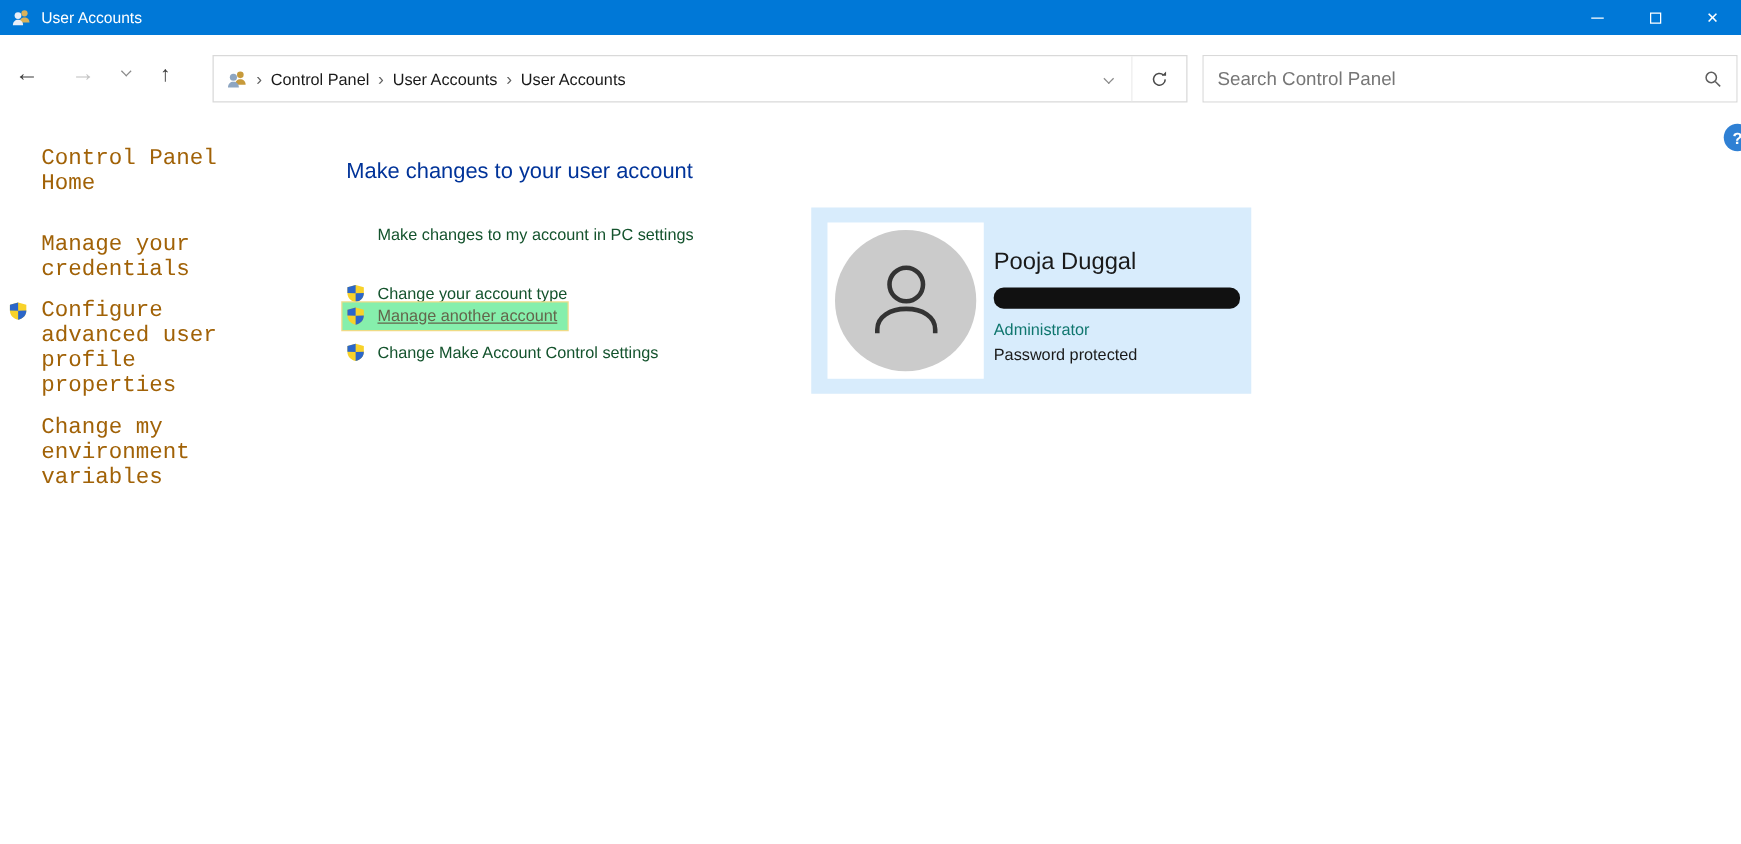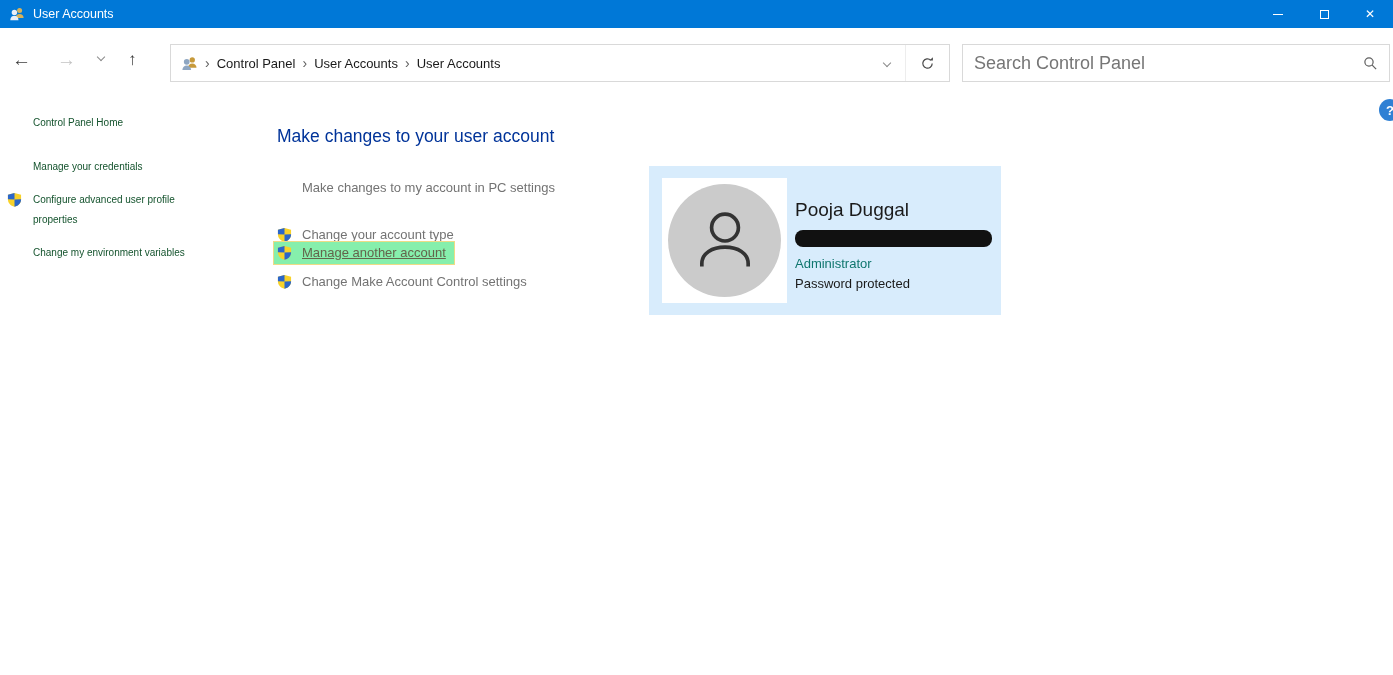--- a/index.html
+++ b/index.html
@@ -26,38 +26,38 @@
 
   .breadcrumb { position:absolute; left:170px; top:16px; width:780px; height:38px; border:1px solid #d9d9d9; display:flex; align-items:center; font-size:13px; color:#1a1a1a; background:#fff; }
   .bc-icon { margin-left:10px; display:inline-flex; }
   .crumb-sep { color:#606060; margin:0 7px; font-size:14px; }
   .crumb { cursor:default; }
   .bc-spacer { flex:1; }
   .bc-btn { width:36px; height:100%; display:flex; align-items:center; justify-content:center; }
   .bc-btn.refresh { width:44px; border-left:1px solid #ededed; }
 
   .searchbox { position:absolute; left:962px; top:16px; width:428px; height:38px; border:1px solid #d9d9d9; background:#fff; }
-  .searchbox input { width:100%; height:100%; border:none; outline:none; font-family:"Liberation Sans", sans-serif; font-size:18px; color:#333; padding:0 34px 0 11px; }
+  .searchbox input { width:100%; height:100%; border:none; outline:none; font-family:"Liberation Sans", sans-serif; font-size:15px; color:#333; padding:0 34px 0 11px; }
   .searchbox input::placeholder { color:#767676; opacity:1; }
   .search-icon { position:absolute; right:11px; top:11px; display:inline-flex; }
 
   
-  .sidebar { position:absolute; left:33px; top:117px; width:186px; font-size:10px; color:#14532d; }
+  .sidebar { position:absolute; left:33px; top:117px; width:186px; font-size:18px; color:#a16207;font-family:Liberation Mono, monospace; }
   .sb-home { margin-bottom:29px; cursor:default; }
   .sb-item { position:relative; line-height:20px; margin-bottom:13px; cursor:default; }
   .shield-abs { position:absolute; left:-26px; top:2px; }
 
   
   .main { position:absolute; left:277px; top:126px; }
   .heading { font-size:17.5px; color:#003399; font-weight:400; }
   .tasks { margin-top:31px; }
   .task-row { display:flex; align-items:center; height:18px; font-size:13px; }
   .task-row .shield { margin-right:10px; display:inline-flex; }
   .task-row.indent { padding-left:25px; }
-  .task-link { color:#737373; text-decoration:none; cursor:pointer; }
+  .task-link { color:#14532d; text-decoration:none; cursor:pointer; }
   .mb1 { margin-bottom:29px; }
   .mb2 { }
   .mb3 { margin-bottom:11px; }
   .highlight { display:inline-flex; align-items:center; background:#86efac; box-shadow:0 0 0 1px #eedb86; padding:3px 8px 4px 3px; margin:-3px -8px -4px -3px; }
   .highlight .task-link { color:#63654b; text-decoration:underline; }
 
   
   .user-card { position:absolute; left:649px; top:166px; width:352px; height:149px; background:#d8ecfc; }
   .avatar-box { position:absolute; left:13px; top:12px; width:125px; height:125px; background:#fff; display:flex; align-items:center; justify-content:center; }
   .avatar-circle { width:113px; height:113px; border-radius:50%; background:#cbcbcb; display:flex; align-items:center; justify-content:center; }

